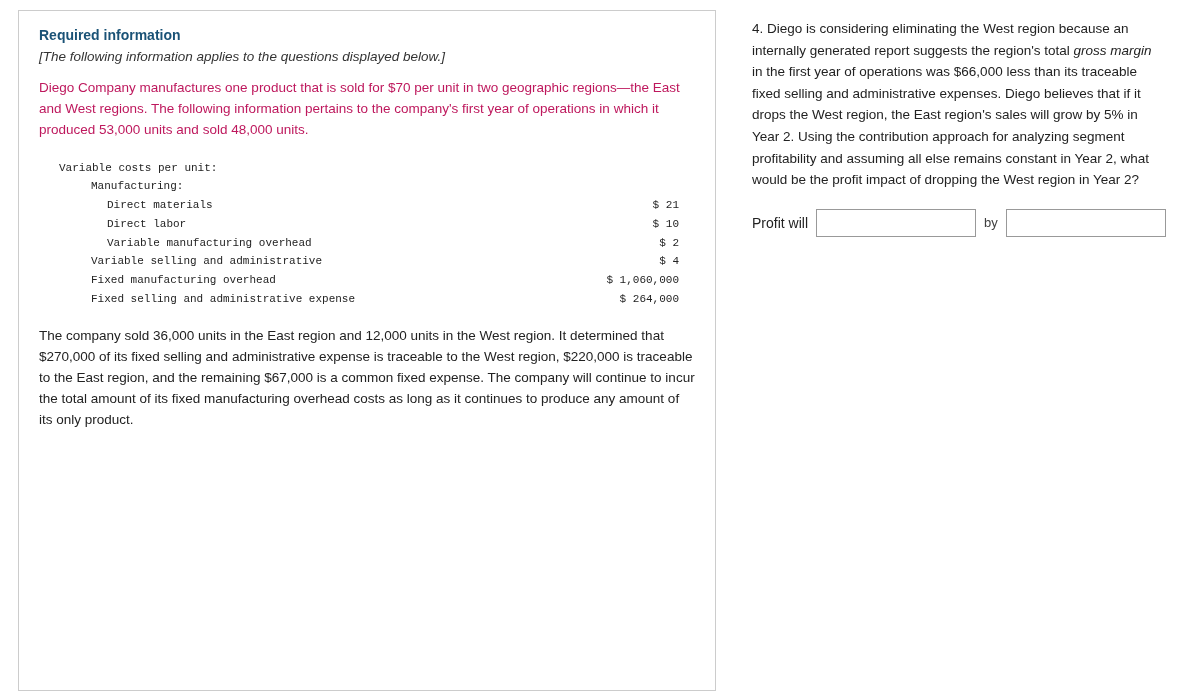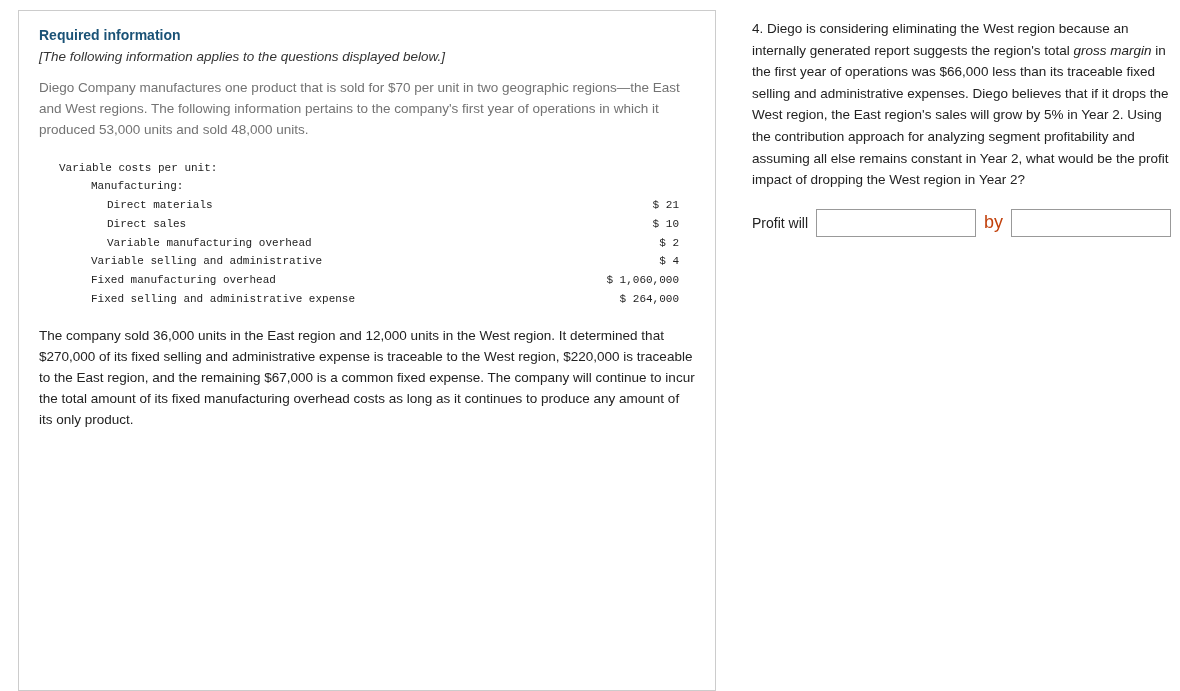--- a/index.html
+++ b/index.html
@@ -40,21 +40,21 @@
 
     .italic-note {
       font-style: italic;
       color: #333;
       font-size: 13.5px;
       margin-bottom: 14px;
     }
 
     .intro-text {
       font-size: 13.5px;
-      color: #737373;
+      color: #be185d;
       line-height: 1.55;
       margin-bottom: 18px;
     }
 
     .cost-table {
       font-family: "Courier New", monospace;
       font-size: 11px;
       margin-left: 20px;
       margin-bottom: 18px;
       color: #222;
@@ -117,22 +117,22 @@
     .answer-input {
       border: 1px solid #999;
       height: 28px;
       width: 160px;
       font-size: 13px;
       padding: 2px 6px;
       outline: none;
     }
 
     .by-label {
-      font-size: 18px;
-      color: #c2410c;
+      font-size: 13px;
+      color: #404040;
       white-space: nowrap;
     }
 
     .answer-input2 {
       border: 1px solid #999;
       height: 28px;
       width: 160px;
       font-size: 13px;
       padding: 2px 6px;
       outline: none;
@@ -159,21 +159,21 @@
         <span class="label indent-1">Manufacturing:</span>
         <span class="value"></span>
       </div>
 
       <div class="cost-row">
         <span class="label indent-2" style="margin-left:48px;">Direct materials</span>
         <span class="value">$ 21</span>
       </div>
 
       <div class="cost-row">
-        <span class="label" style="margin-left:48px;">Direct sales</span>
+        <span class="label" style="margin-left:48px;">Direct labor</span>
         <span class="value">$ 10</span>
       </div>
 
       <div class="cost-row">
         <span class="label" style="margin-left:48px;">Variable manufacturing overhead</span>
         <span class="value">$ 2</span>
       </div>
 
       <div class="cost-row">
         <span class="label" style="margin-left:32px;">Variable selling and administrative</span>

